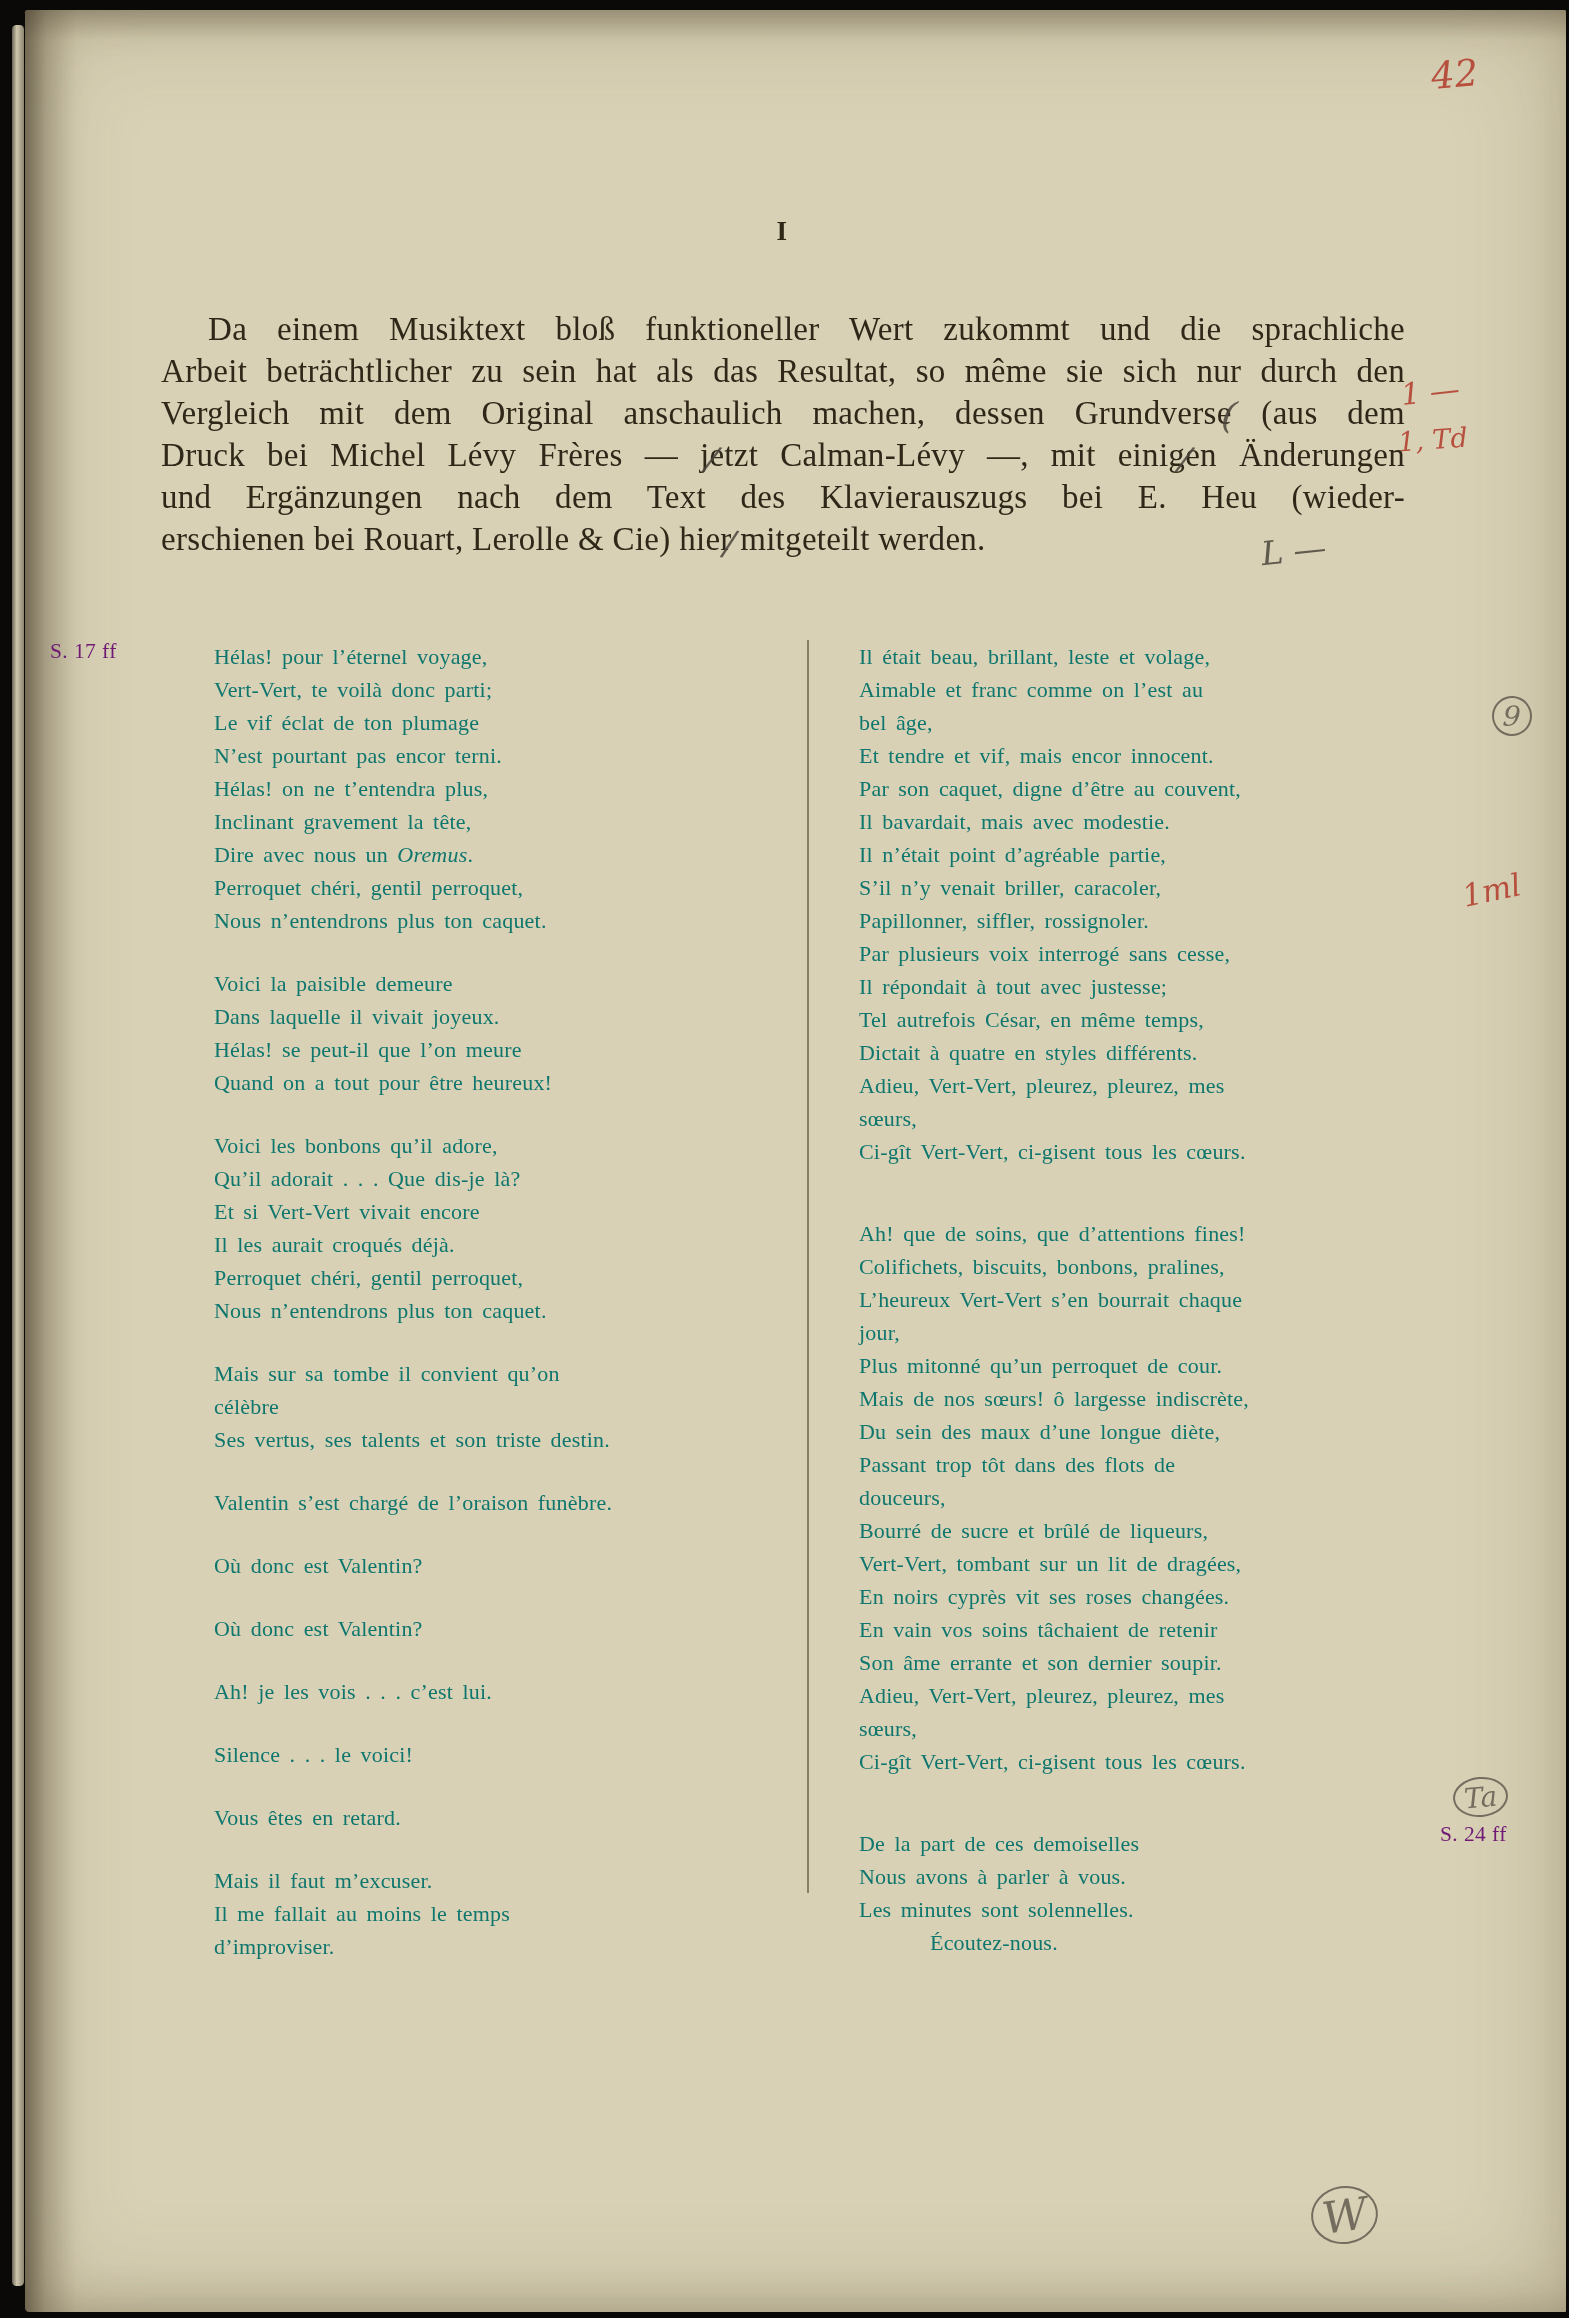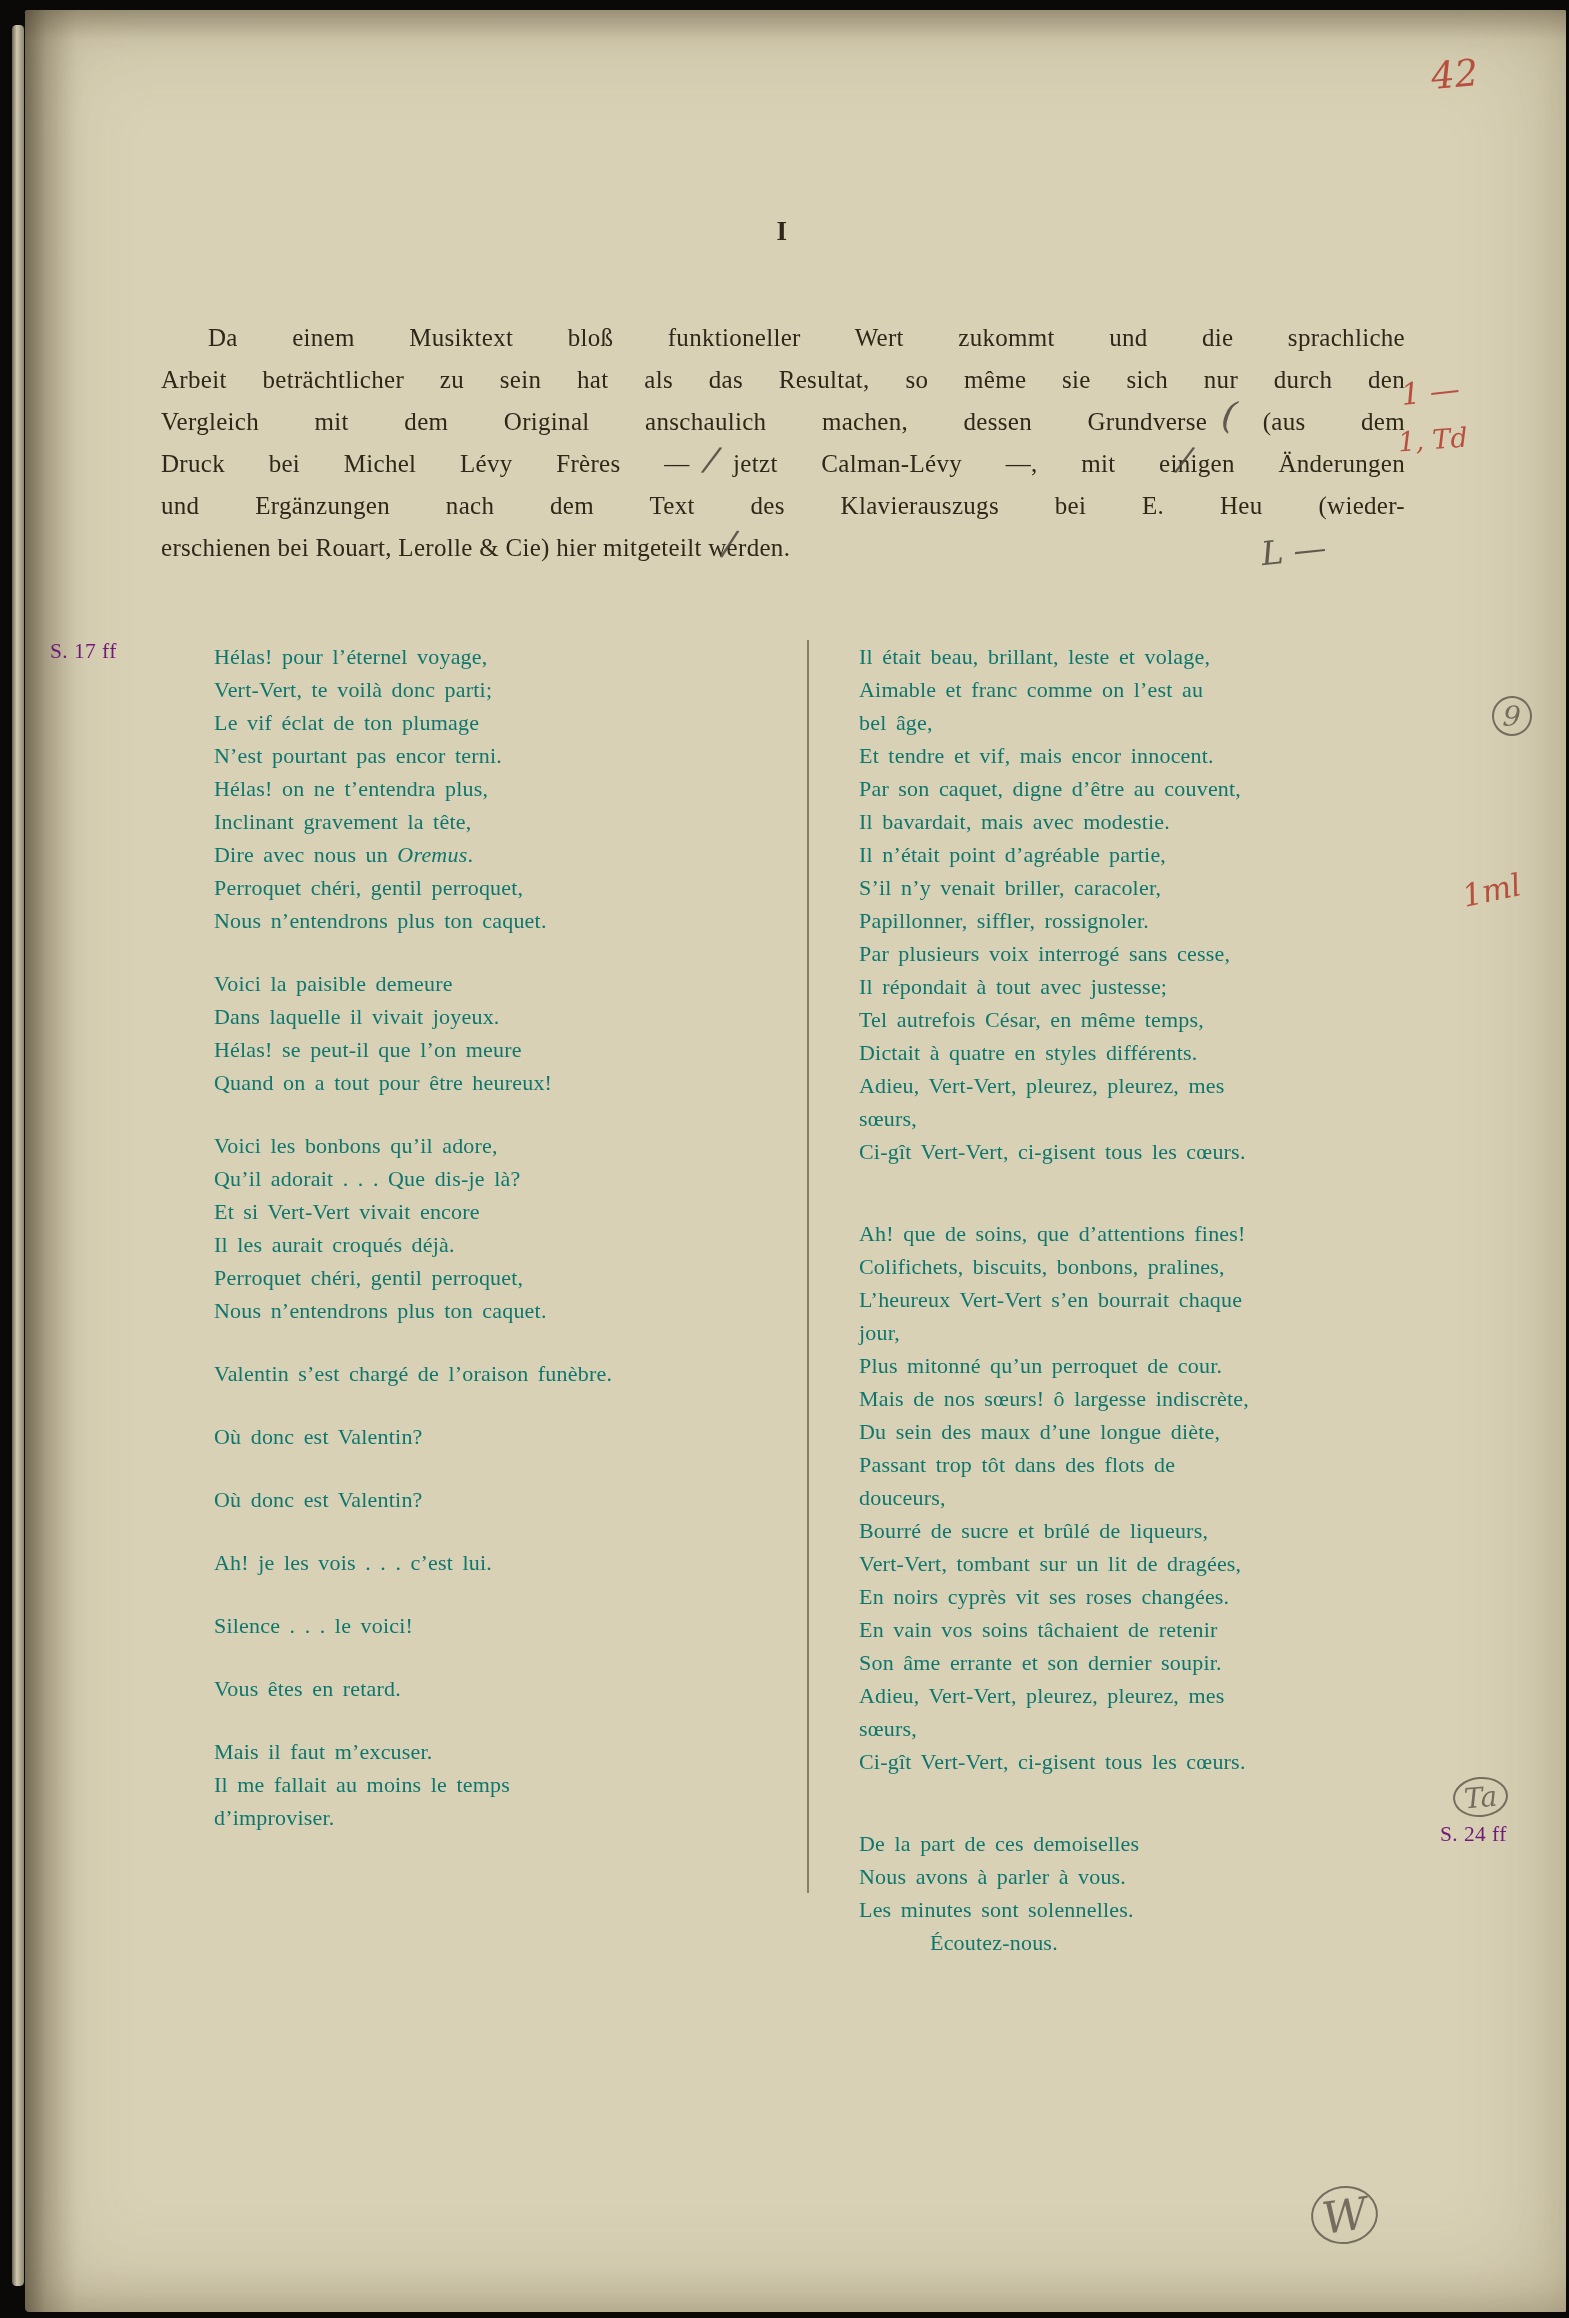--- a/index.html
+++ b/index.html
@@ -28,22 +28,22 @@
   .page::after{ 
     content:"";position:absolute;left:0;top:0;right:0;height:30px;
     background:linear-gradient(to bottom,rgba(30,22,10,.18),transparent);
     pointer-events:none;
   }
   .numeral{
     position:absolute;top:206px;left:136px;width:1242px;
     text-align:center;font-size:27px;font-weight:bold;color:#2f2819;letter-spacing:0.7px;
   }
   .intro{
-    position:absolute;top:307px;left:136px;width:1244px;
-    font-size:25px;line-height:42px;color:#2f2819;letter-spacing:0.3px;
+    position:absolute;top:298px;left:136px;width:1244px;
+    font-size:33px;line-height:42px;color:#2f2819;letter-spacing:0.3px;
   }
   .intro .intro-line{text-align:justify;text-align-last:justify;}
   .intro .intro-line.first{text-indent:47px;}
   .intro .intro-line.last{text-align:center;text-align-last:left;}
   .margin-note{
     position:absolute;font-size:21.5px;color:#701a75;letter-spacing:0.4px;
   }
   .note-left{left:25px;top:629px;}
   .note-right{left:1415px;top:1812px;}
   .col-divider{
@@ -111,20 +111,25 @@
         <div class="vline">Hélas! se peut-il que l’on meure</div>
         <div class="vline">Quand on a tout pour être heureux!</div>
       </div>
       <div class="stanza">
         <div class="vline">Voici les bonbons qu’il adore,</div>
         <div class="vline">Qu’il adorait . . . Que dis-je là?</div>
         <div class="vline">Et si Vert-Vert vivait encore</div>
         <div class="vline">Il les aurait croqués déjà.</div>
         <div class="vline">Perroquet chéri, gentil perroquet,</div>
         <div class="vline">Nous n’entendrons plus ton caquet.</div>
+      </div>
+      <div class="stanza">
+        <div class="vline">Mais sur sa tombe il convient qu’on</div>
+        <div class="vline right">célèbre</div>
+        <div class="vline">Ses vertus, ses talents et son triste destin.</div>
       </div>
       <div class="stanza">
         <div class="vline">Valentin s’est chargé de l’oraison funèbre.</div>
       </div>
       <div class="stanza">
         <div class="vline">Où donc est Valentin?</div>
       </div>
       <div class="stanza">
         <div class="vline">Où donc est Valentin?</div>
       </div>

